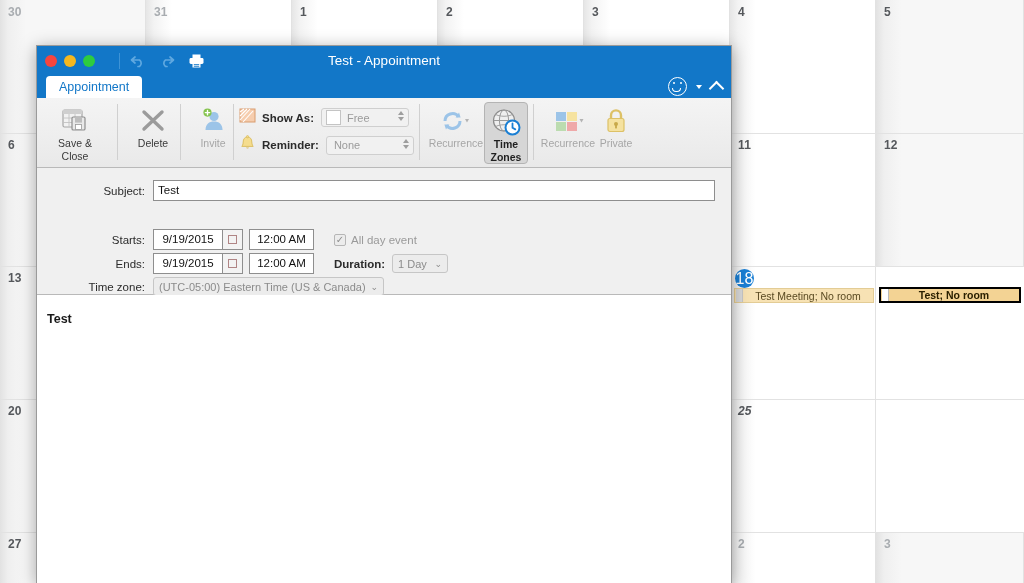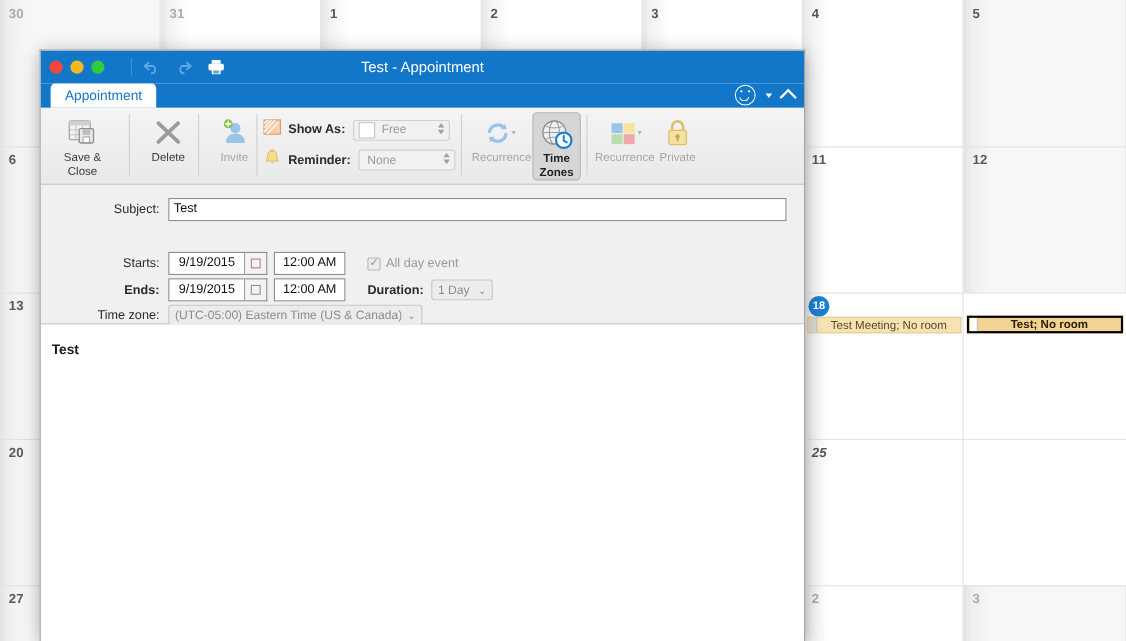--- a/index.html
+++ b/index.html
@@ -14,21 +14,21 @@
   #calendar{position:absolute;inset:0;background:#ffffff;}
   .cal-row{position:absolute;left:0;width:1024px;border-bottom:1px solid #e2e2e2;}
   .cal-cell{position:absolute;top:0;bottom:0;border-right:1px solid #e2e2e2;box-sizing:border-box;}
   .cal-cell.weekend{background:#f7f7f7;}
   .cal-cell.shade{background:linear-gradient(to right,#e6e6e6 0px,#f3f3f3 8px,#ffffff 26px);}
   .cal-cell.shade.weekend{background:linear-gradient(to right,#e2e2e2 0px,#efefef 8px,#f7f7f7 26px);}
   .daynum{position:absolute;top:5px;left:8px;font-size:12px;color:#55585c;font-weight:bold;letter-spacing:.2px;}
   .daynum.muted{color:#a8acb0;font-weight:bold;}
   .today-badge{
     position:absolute;top:3px;left:5px;width:19px;height:19px;border-radius:50%;
-    background:#1a7fd4;color:#fff;font-size:10px;font-weight:bold;
+    background:#1a7fd4;color:#fff;font-size:16px;font-weight:normal;
     display:flex;align-items:center;justify-content:center;
   }
   .cal-event{
     position:absolute;height:15px;box-sizing:border-box;display:flex;align-items:center;
     font-size:10.5px;color:#5a4a22;background:#f7e2b4;border:1px solid #e3cc95;
     padding-left:1px;
   }
   .cal-event .stripe{width:6px;height:100%;background:#d9d9d9;border-right:1px solid #c6c6c6;flex:0 0 auto;}
   .cal-event .ev-label{flex:1;text-align:center;padding:0 4px;overflow:hidden;white-space:nowrap;}
   .cal-event.selected{
@@ -465,21 +465,21 @@
           <span class="mini-cal"></span>
         </span>
       <span class="tinput center" style="width:65px;margin-left:6px;">12:00 AM</span>
       <span class="chk" style="margin-left:20px;">
         <span class="tick">✓</span>
       </span>
       <span class="chklabel">All day event</span>
     </div>
 
     <div class="frow" style="left:0;top:85px;">
-      <span class="flabel" style="width:108px;font-weight:bold;">Ends:</span>
+      <span class="flabel" style="width:108px;">Ends:</span>
       <span class="tinput center" style="width:70px;margin-left:8px;">9/19/2015</span>
       <span class="datebtn">
           <span class="mini-cal"></span>
         </span>
       <span class="tinput center" style="width:65px;margin-left:6px;">12:00 AM</span>
       <span class="fld-lab" style="margin-left:20px;">Duration:</span>
       <span class="dd" style="width:56px;margin-left:7px;">
         <span class="ddv">1 Day</span>
         <span class="ddc">⌄</span>
       </span>

